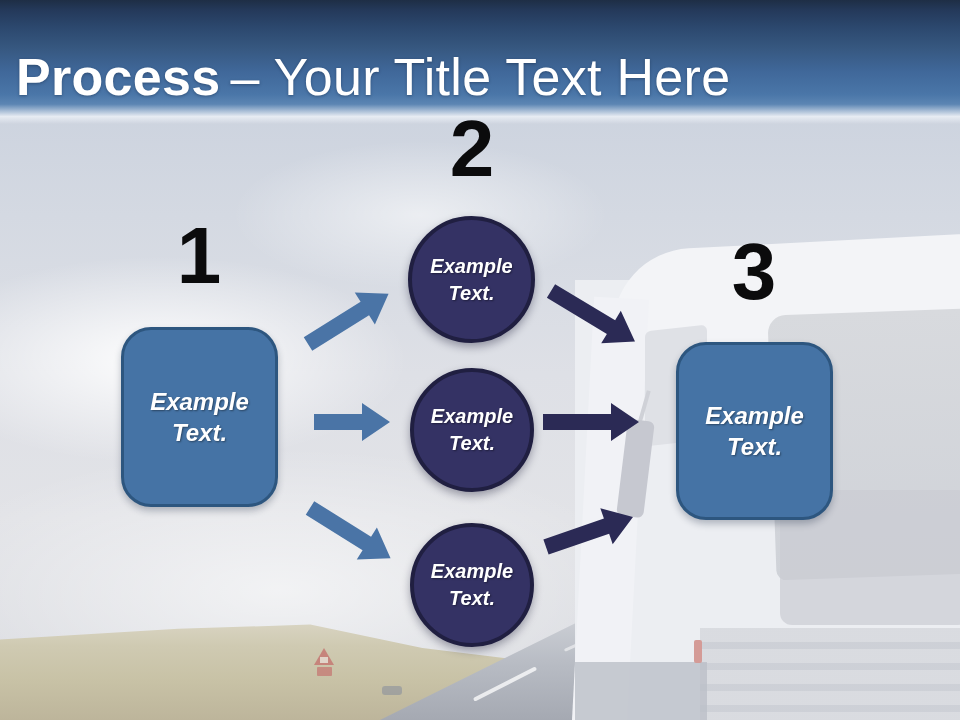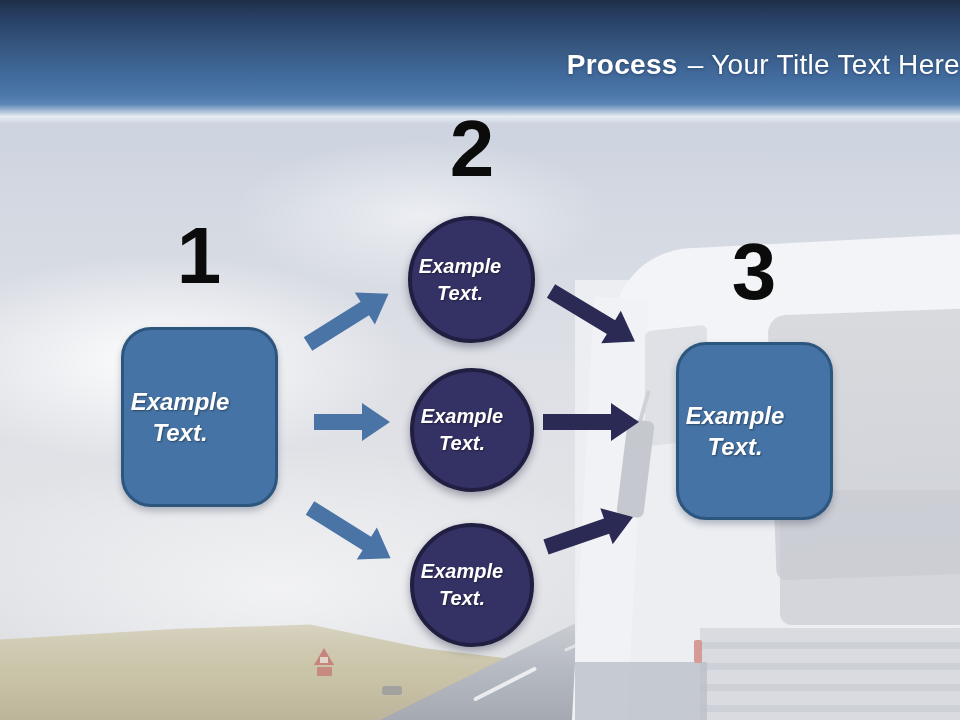--- a/index.html
+++ b/index.html
@@ -35,31 +35,31 @@
   .truck-doorwin{left:645px;top:328px;width:62px;height:115px;background:#dfe1e6;transform:skewY(-6deg);border-radius:6px;}
   .truck-mirror{left:622px;top:420px;width:27px;height:97px;background:#c6c8d0;border-radius:6px;transform:rotate(7deg);}
   .truck-mirror-arm{left:641px;top:390px;width:4px;height:42px;background:#cfd1d7;transform:rotate(16deg);}
   .truck-dash{left:780px;top:490px;width:190px;height:135px;background:#caccd3;opacity:.7;border-radius:12px;}
   .truck-grille{left:700px;top:628px;width:260px;height:92px;background:repeating-linear-gradient(180deg,#d6d8dd 0 14px,#c8cbd2 14px 21px);opacity:.85;}
   .truck-bumper{left:575px;top:662px;width:132px;height:58px;background:#bcbfc8;opacity:.8;}
   .truck-taillight{left:694px;top:640px;width:8px;height:23px;background:#d49b97;border-radius:2px;}
   
   .banner{left:0;top:0;width:960px;height:124px;z-index:3;
     background:linear-gradient(180deg,var(--banner_top) 0%,#24395a 8%,#2c486e 22%,#36577f 38%,var(--banner_mid) 58%,var(--banner_bottom) 76%,#5c85b3 84%,rgba(236,240,246,.85) 94%,rgba(236,240,246,0) 100%);}
-  .title{left:0;top:51px;width:960px;padding-left:24px;box-sizing:border-box;text-align:right;z-index:4;
-    color:var(--title_color);font-size:28px;line-height:1;letter-spacing:.3px;text-shadow:0 1px 3px rgba(10,20,40,.35);}
+  .title{left:0;top:51px;width:960px;padding-left:16px;box-sizing:border-box;text-align:left;z-index:4;
+    color:var(--title_color);font-size:52px;line-height:1;letter-spacing:.3px;text-shadow:0 1px 3px rgba(10,20,40,.35);}
   .title .em{font-weight:700;}
   .title .rest{font-weight:400;margin-left:10px;}
   
   .arrows{left:0;top:0;z-index:2;}
   .number{z-index:4;transform:translateX(-50%);color:var(--number_color);font-weight:700;font-size:80px;line-height:1;}
   .n1{left:199px;top:216px;}
   .n2{left:472px;top:109px;}
   .n3{left:754px;top:232px;}
-  .shape{z-index:4;box-sizing:border-box;display:flex;align-items:center;text-align:center;color:#fff;font-style:italic;font-weight:700;}
+  .shape{z-index:4;box-sizing:border-box;display:flex;align-items:center;justify-content:center;text-align:center;color:#fff;font-style:italic;font-weight:700;}
   .box{background:var(--box_fill);border:3px solid var(--box_border);border-radius:30px;font-size:24px;line-height:1.3;box-shadow:0 4px 7px rgba(20,35,60,.28);}
   .box1{left:121px;top:327px;width:157px;height:180px;}
   .box3{left:676px;top:342px;width:157px;height:178px;}
   .circle{background:var(--circle_fill);border:4px solid var(--circle_border);border-radius:50%;font-size:20px;line-height:1.35;box-shadow:0 4px 9px rgba(12,12,40,.35);}
   .circ1{left:408px;top:216px;width:127px;height:127px;}
   .circ2{left:410px;top:368px;width:124px;height:124px;}
   .circ3{left:410px;top:523px;width:124px;height:124px;}
   .shape .lbl{display:block;text-shadow:1px 1px 2px rgba(0,0,0,.4);}
   .box .lbl{max-width:112px;}
   .circle .lbl{max-width:96px;}

